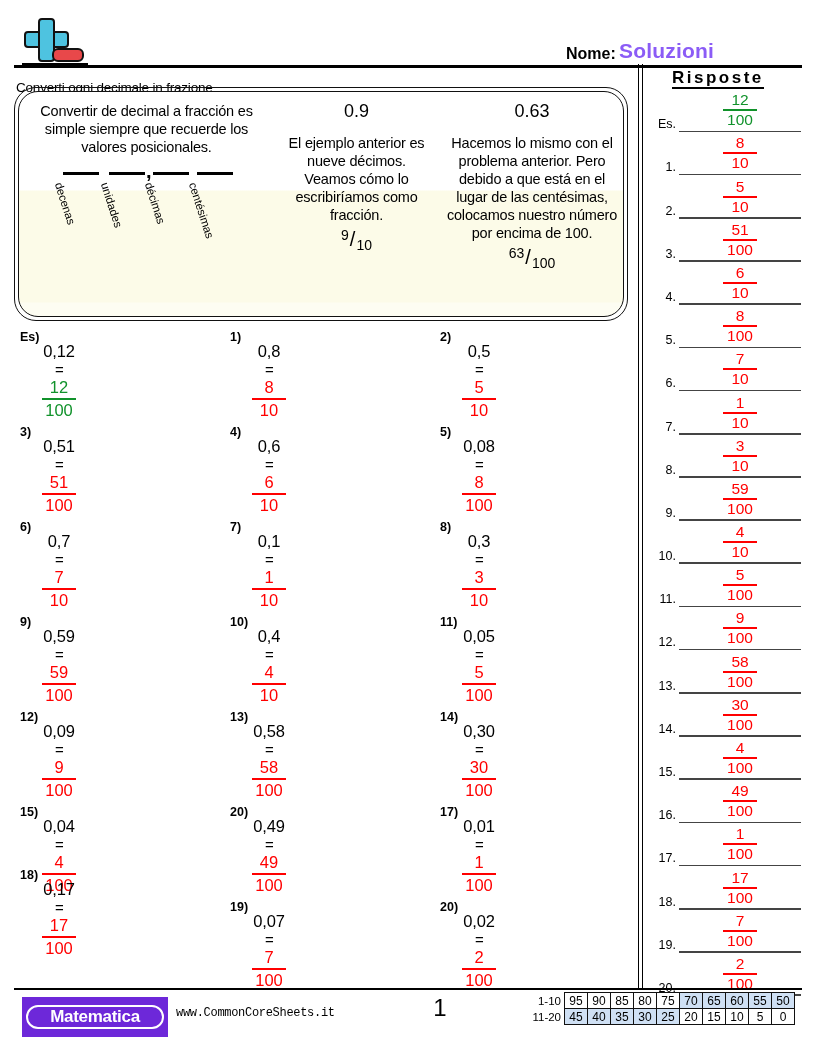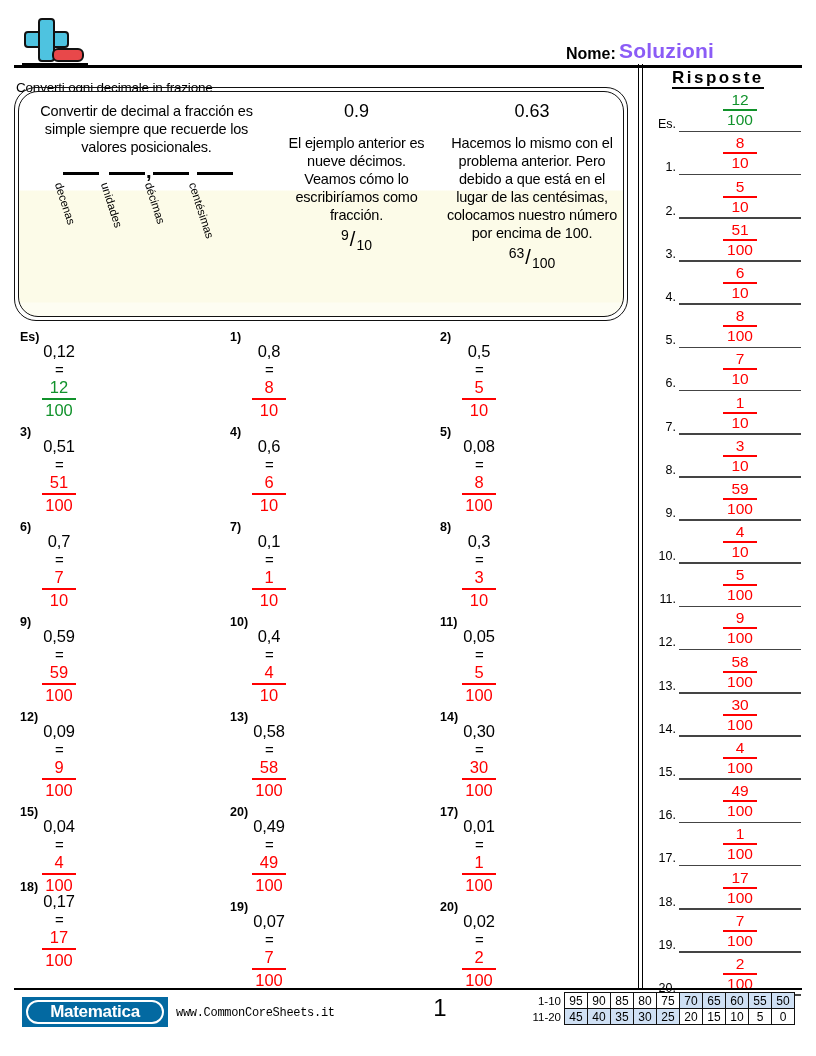--- a/index.html
+++ b/index.html
@@ -305,22 +305,22 @@
   
   .footer-rule {
     position: absolute;
     left: 14px; top: 988px;
     width: 788px; height: 2.4px;
     background: #000;
   }
   .badge {
     position: absolute;
     left: 22px; top: 997px;
-    width: 146px; height: 30px;
-    background: #0369a1;
+    width: 146px; height: 40px;
+    background: #6d28d9;
     display: flex;
     align-items: center;
     justify-content: center;
   }
   .badge-pill {
     width: 138px; height: 24px;
     border: 2px solid #fff;
     border-radius: 14px;
     display: flex;
     align-items: center;
@@ -650,21 +650,21 @@
         <div class="prob-body">
           <span class="prob-dec">0,01</span>
           <span class="prob-eq">=</span>
           <span class="fbox ans-red">
             <span class="fnum">1</span>
             <span class="fbar"></span>
             <span class="fden">100</span>
           </span>
         </div>
       </div>
-      <div class="prob" style="left: 0px; top: 550px;">
+      <div class="prob" style="left: 0px; top: 538px;">
         <div class="prob-num">18)</div>
         <div class="prob-body">
           <span class="prob-dec">0,17</span>
           <span class="prob-eq">=</span>
           <span class="fbox ans-red">
             <span class="fnum">17</span>
             <span class="fbar"></span>
             <span class="fden">100</span>
           </span>
         </div>

